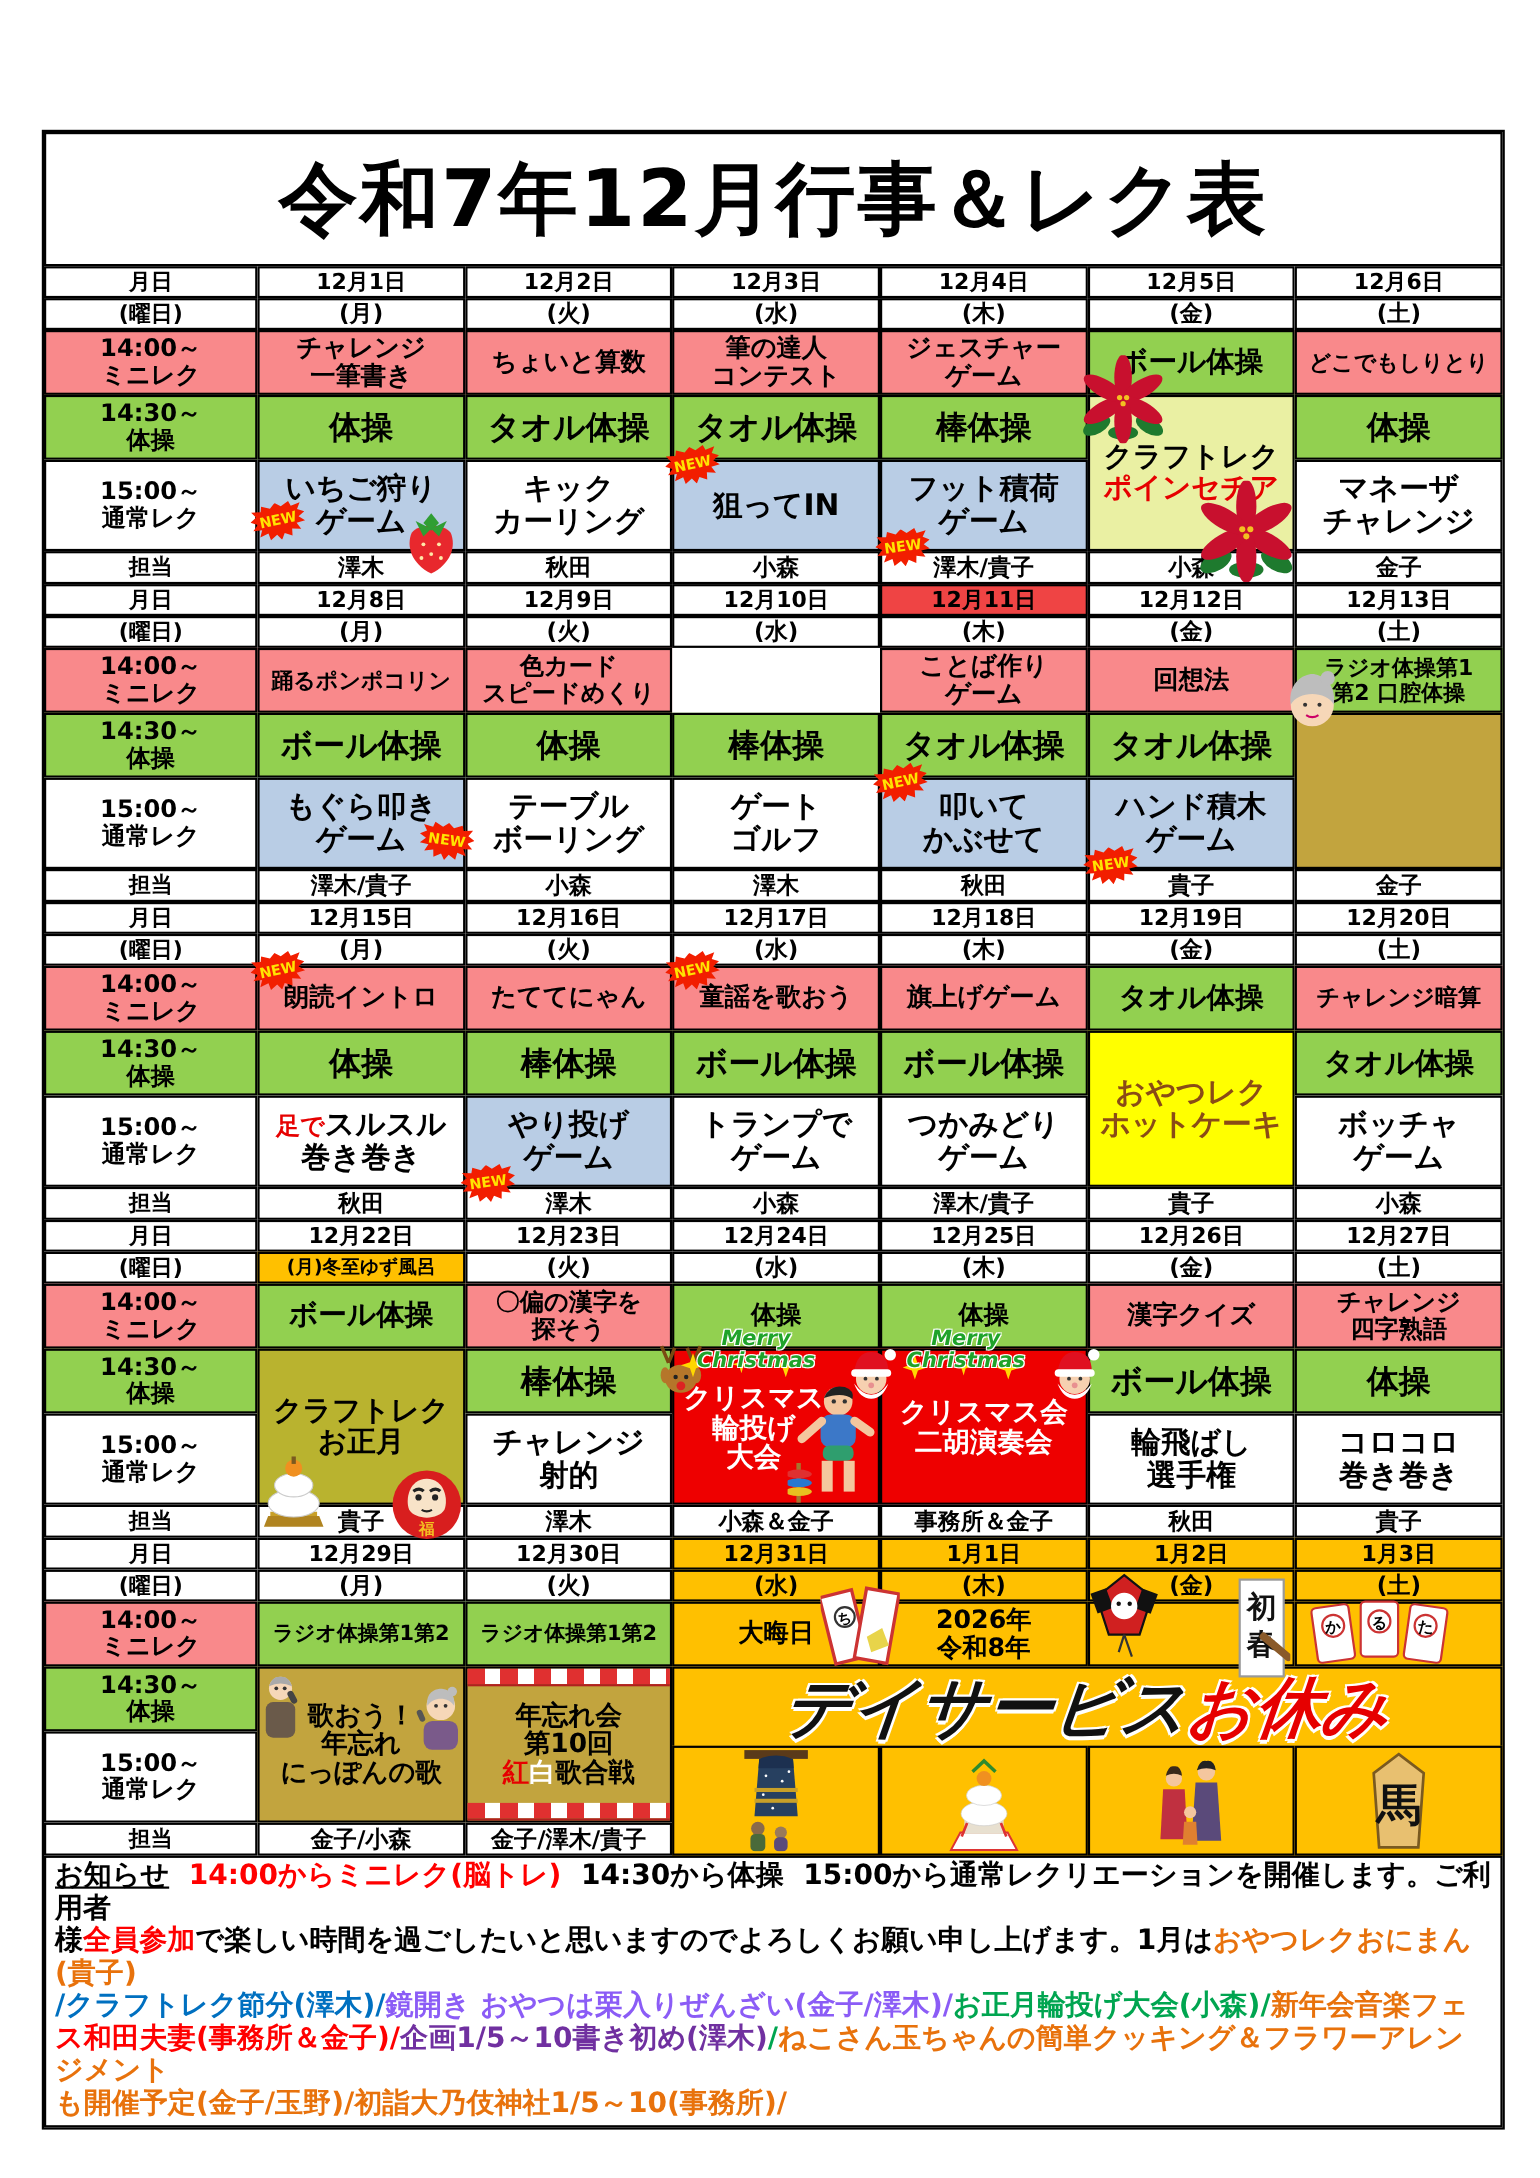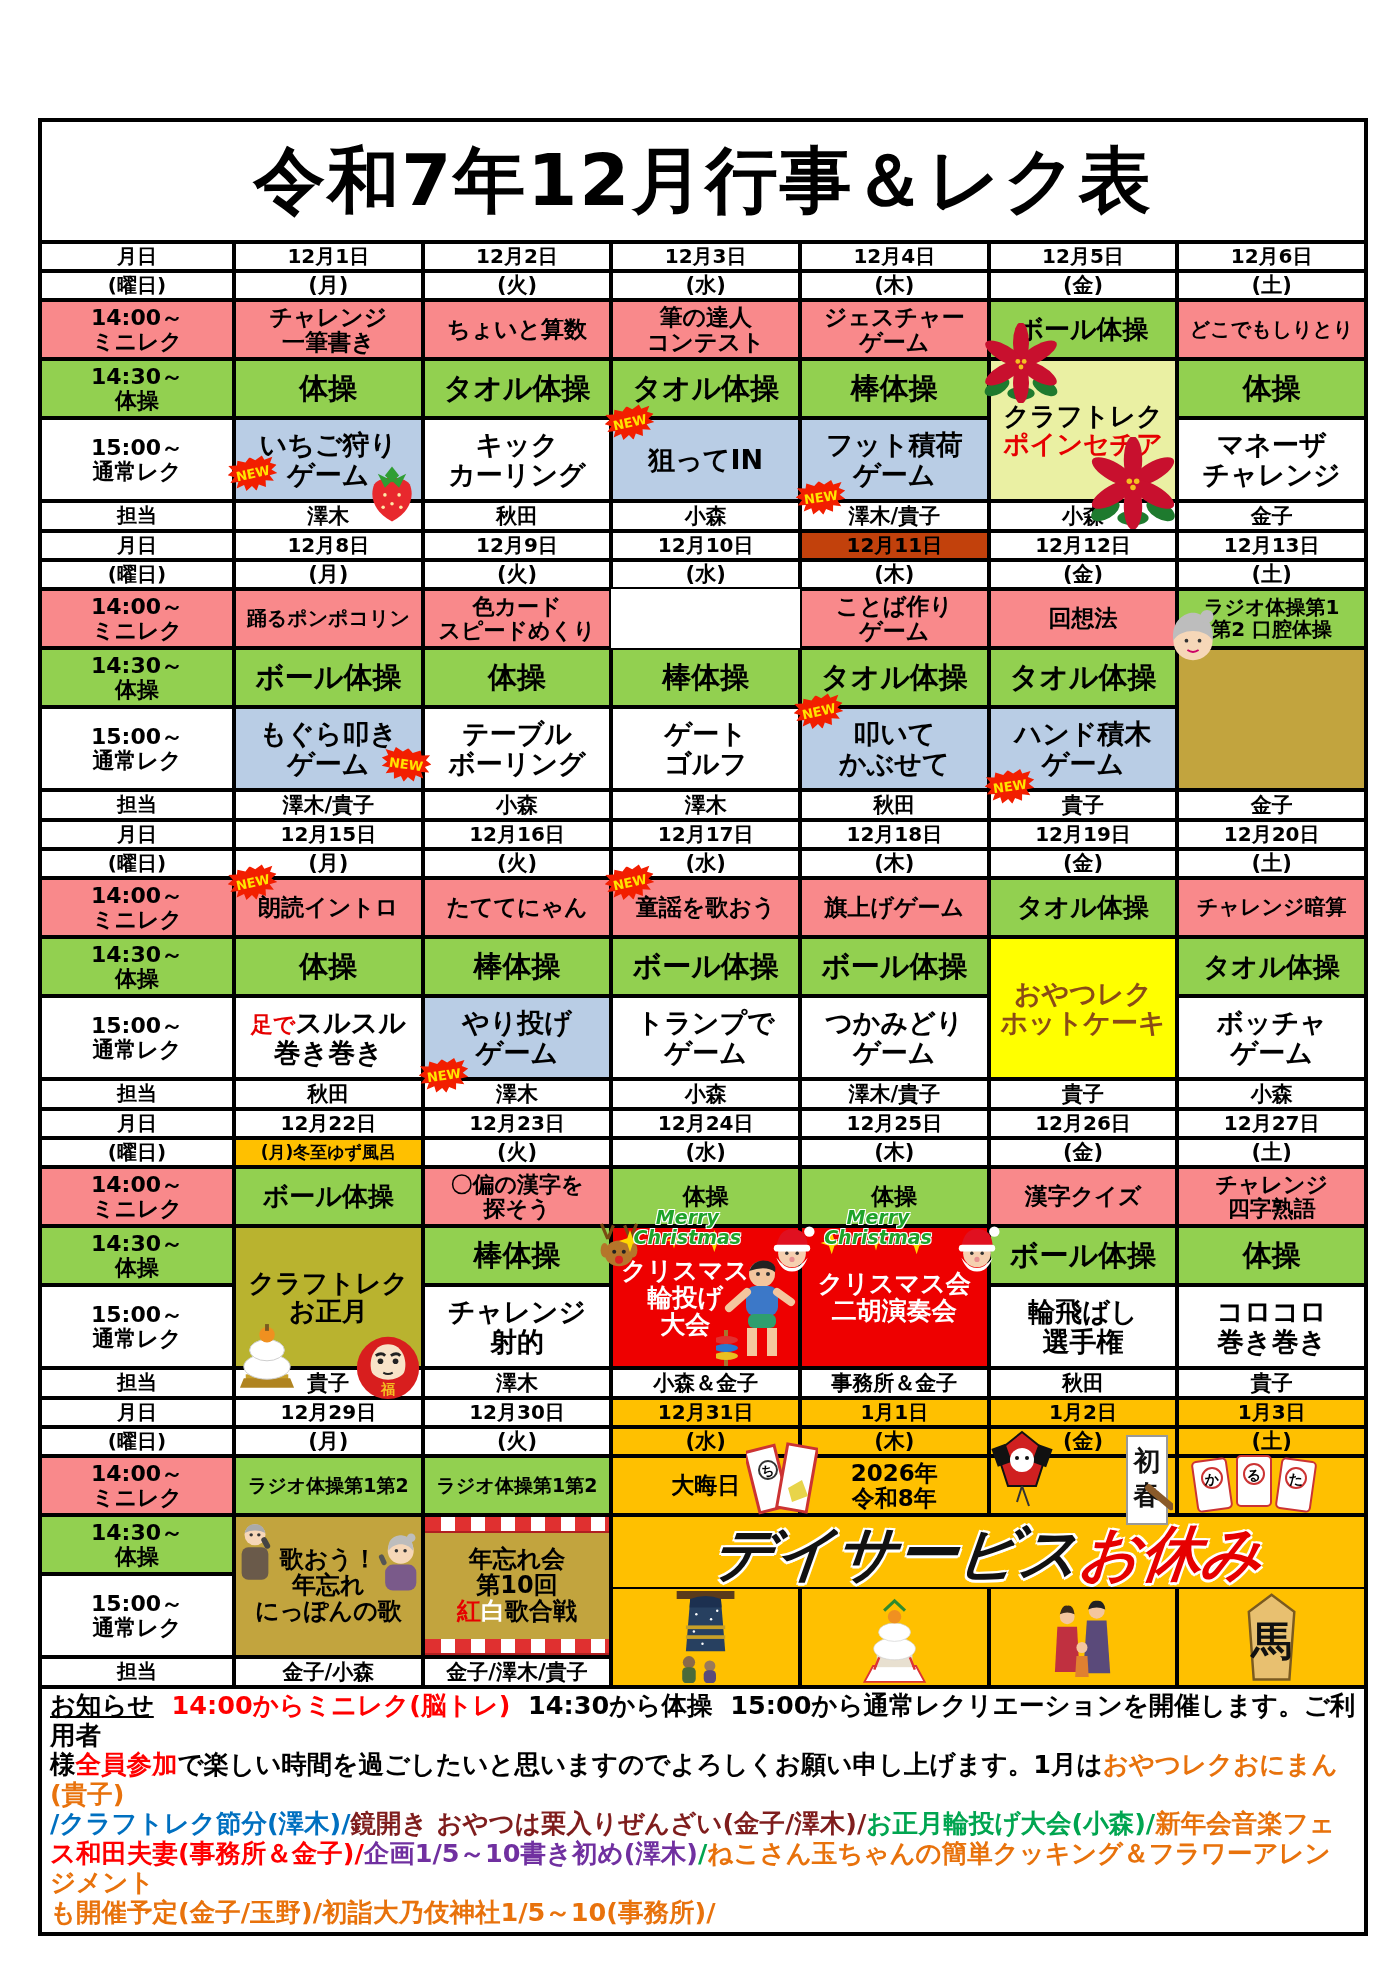--- a/index.html
+++ b/index.html
@@ -151,21 +151,21 @@
         <div class="cell" style="grid-area: 3 / 1; font-size: 22px; background: rgb(249, 137, 139);"><span>14:00～
 ミニレク</span></div>
         <div class="cell" style="grid-area: 4 / 1; font-size: 22px; background: rgb(146, 208, 80);"><span>14:30～
 体操</span></div>
         <div class="cell" style="grid-area: 5 / 1; font-size: 22px;"><span>15:00～
 通常レク</span></div>
         <div class="cell" style="grid-area: 6 / 1; font-size: 20px;"><span>担当</span></div>
         <div class="cell" style="grid-area: 1 / 2; background: rgb(255, 255, 255); font-size: 20px;"><span>12月8日</span></div>
         <div class="cell" style="grid-area: 1 / 3; background: rgb(255, 255, 255); font-size: 20px;"><span>12月9日</span></div>
         <div class="cell" style="grid-area: 1 / 4; background: rgb(255, 255, 255); font-size: 20px;"><span>12月10日</span></div>
-        <div class="cell" style="grid-area: 1 / 5; background: #c2410c; font-size: 20px;"><span>12月11日</span></div>
+        <div class="cell" style="grid-area: 1 / 5; background: #ef4444; font-size: 20px;"><span>12月11日</span></div>
         <div class="cell" style="grid-area: 1 / 6; background: rgb(255, 255, 255); font-size: 20px;"><span>12月12日</span></div>
         <div class="cell" style="grid-area: 1 / 7; background: rgb(255, 255, 255); font-size: 20px;"><span>12月13日</span></div>
         <div class="cell" style="grid-area: 2 / 2; background: rgb(255, 255, 255); font-size: 21px;"><span>(月)</span></div>
         <div class="cell" style="grid-area: 2 / 3; background: rgb(255, 255, 255); font-size: 21px;"><span>(火)</span></div>
         <div class="cell" style="grid-area: 2 / 4; background: rgb(255, 255, 255); font-size: 21px;"><span>(水)</span></div>
         <div class="cell" style="grid-area: 2 / 5; background: rgb(255, 255, 255); font-size: 21px;"><span>(木)</span></div>
         <div class="cell" style="grid-area: 2 / 6; background: rgb(255, 255, 255); font-size: 21px;"><span>(金)</span></div>
         <div class="cell" style="grid-area: 2 / 7; background: rgb(255, 255, 255); font-size: 21px;"><span>(土)</span></div>
         <div class="cell" style="grid-area: 3 / 2; background: rgb(249, 137, 139); font-size: 20px;"><span>踊るポンポコリン</span></div>
         <div class="cell" style="grid-area: 3 / 3; background: rgb(249, 137, 139); font-size: 22px;"><span>色カード
@@ -495,17 +495,17 @@
                   <polygon points="55,6 92,34 84,144 26,144 18,34" fill="#E8C070" stroke="#7A5A20" stroke-width="4"></polygon>
                   <text x="55" y="104" font-size="66" text-anchor="middle" font-weight="bold" fill="#111" font-family="DejaVu Serif,serif">馬</text>
                 </svg></span></div></div></div>
         <div class="cell" style="grid-area: 6 / 2; background: rgb(255, 255, 255); font-size: 21px;"><span>金子/小森</span></div>
         <div class="cell" style="grid-area: 6 / 3; background: rgb(255, 255, 255); font-size: 21px;"><span>金子/澤木/貴子</span></div>
       </div>
     </div>
   <div class="notice" id="notice">
       <div><span class=" u">お知らせ</span><span>  </span><span style="color: rgb(255, 0, 0);">14:00からミニレク(脳トレ)</span><span>  14:30から体操  15:00から通常レクリエーションを開催します。ご利用者</span></div>
       <div><span>様</span><span style="color: rgb(255, 0, 0);">全員参加</span><span>で楽しい時間を過ごしたいと思いますのでよろしくお願い申し上げます。1月は</span><span style="color: rgb(232, 114, 12);">おやつレクおにまん(貴子)</span></div>
-      <div><span style="color: rgb(0, 112, 192);">/クラフトレク節分(澤木)/</span><span style="color: #7f1d1d;">鏡開き おやつは栗入りぜんざい(金子/澤木)/</span><span style="color: rgb(0, 165, 80);">お正月輪投げ大会(小森)/</span><span style="color: rgb(232, 114, 12);">新年会音楽フェ</span></div>
+      <div><span style="color: rgb(0, 112, 192);">/クラフトレク節分(澤木)/</span><span style="color: #8b5cf6;">鏡開き おやつは栗入りぜんざい(金子/澤木)/</span><span style="color: rgb(0, 165, 80);">お正月輪投げ大会(小森)/</span><span style="color: rgb(232, 114, 12);">新年会音楽フェ</span></div>
       <div><span style="color: rgb(255, 0, 0);">ス和田夫妻(事務所＆金子)/</span><span style="color: rgb(112, 48, 160);">企画1/5～10書き初め(澤木)</span><span style="color: rgb(0, 165, 80);">/</span><span style="color: rgb(232, 114, 12);">ねこさん玉ちゃんの簡単クッキング＆フラワーアレンジメント</span></div>
       <div><span style="color: rgb(232, 114, 12);">も開催予定(金子/玉野)/初詣大乃伎神社1/5～10(事務所)/</span></div>
     </div>
 </div>
 
 </body></html>

